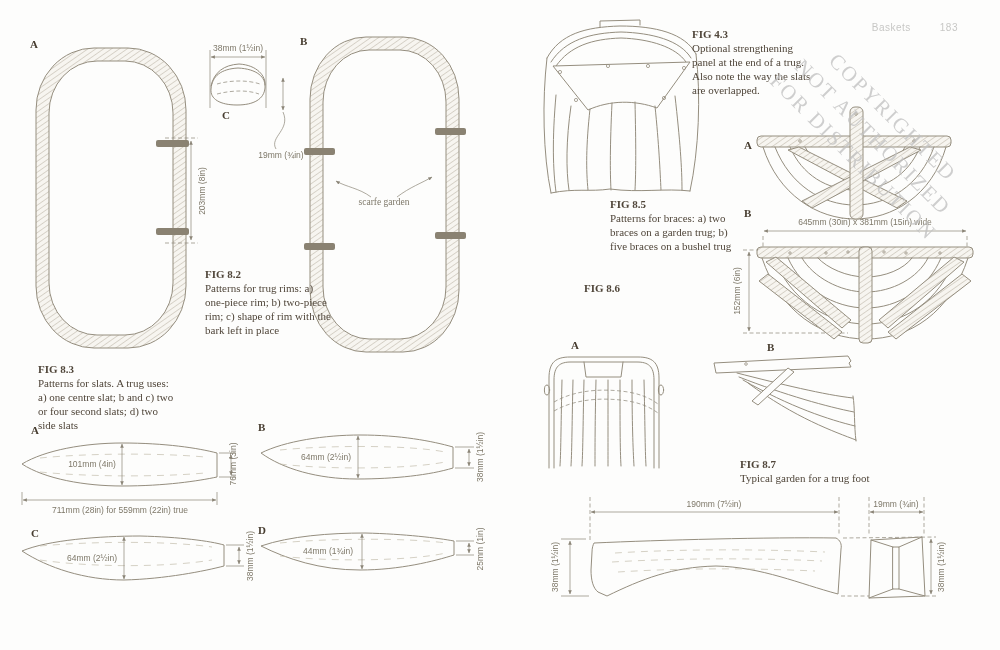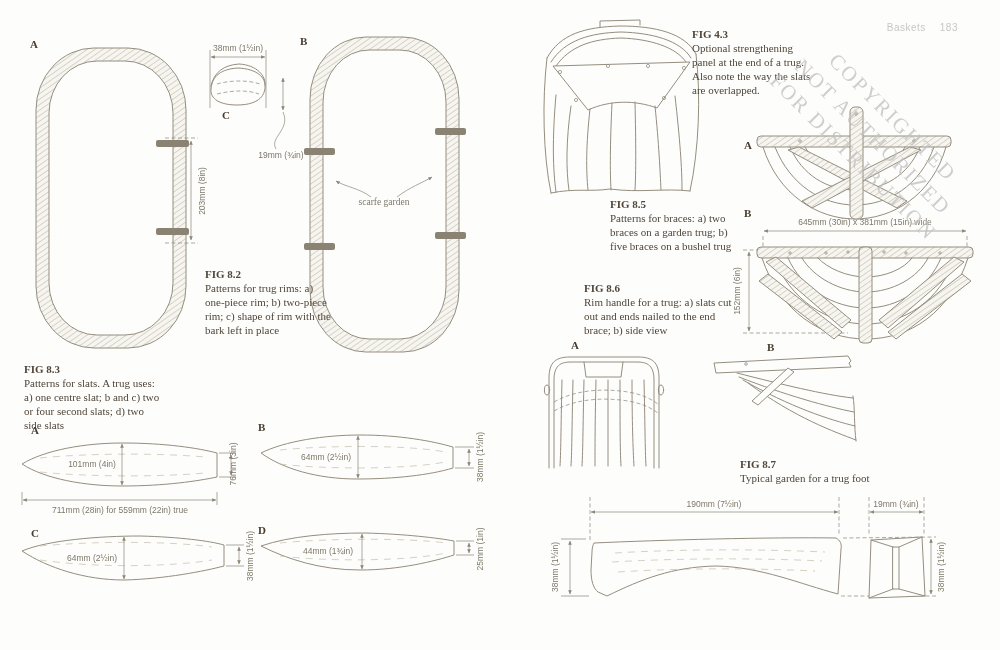--- a/index.html
+++ b/index.html
@@ -18,21 +18,21 @@
   .caption { position:absolute; color:#50463a; font-size:11px; line-height:14px; }
   .fig-title { font-weight:bold; }
   .letter { position:absolute; font-weight:bold; font-size:11px; color:#473d30; }
   .hdim, .vdim, .note { position:absolute; font-family:"Liberation Sans", sans-serif;
          font-size:8.5px; color:#7e7869; white-space:nowrap; }
   .hdim { transform:translate(-50%,-50%); }
   .vdim { transform:translate(-50%,-50%) rotate(-90deg); }
   .note { font-family:"Liberation Serif", serif; font-size:9.5px; transform:translate(-50%,-50%); }
   #hdr { position:absolute; top:22px; right:42px; font-family:"Liberation Sans", sans-serif;
          font-size:10px; color:#c7c7c5; letter-spacing:0.5px; }
-  #hdr .num { margin-left:14px; }
+  #hdr .num { margin-left:29px; }
   #wm { position:absolute; left:757px; top:95px; width:232px; text-align:center;
         transform:rotate(45deg); color:#c2c2c2; opacity:0.78; font-size:21px; line-height:28px;
         letter-spacing:2px; pointer-events:none; z-index:5; }
 </style>
 </head>
 <body>
 
 <div id="page">
 
   <svg id="art" width="1000" height="650" viewBox="0 0 1000 650">
@@ -262,21 +262,21 @@
   <div class="hdim" style="left:238px;top:48px">38mm (1½in)</div>
   <div class="hdim" style="left:281px;top:155px">19mm (¾in)</div>
   <div class="vdim" style="left:202px;top:191px">203mm (8in)</div>
   <div class="note" style="left:384px;top:202px">scarfe garden</div>
 
   <div class="caption" style="left:205px;top:267px;width:126px">
     <div class="fig-title">FIG 8.2</div>
     <div>Patterns for trug rims: a) one-piece rim; b) two-piece rim; c) shape of rim with the bark left in place</div>
   </div>
 
-  <div class="caption" style="left:24px;top:362px;width:136px">
+  <div class="caption" style="left:38px;top:362px;width:136px">
     <div class="fig-title">FIG 8.3</div>
     <div>Patterns for slats. A trug uses: a) one centre slat; b and c) two or four second slats; d) two side slats</div>
   </div>
 
   <div class="letter" style="left:31px;top:424px">A</div>
   <div class="hdim" style="left:92px;top:464px">101mm (4in)</div>
   <div class="vdim" style="left:233px;top:464px">76mm (3in)</div>
   <div class="hdim" style="left:120px;top:510px">711mm (28in) for 559mm (22in) true</div>
 
   <div class="letter" style="left:258px;top:421px">B</div>
@@ -300,21 +300,20 @@
     <div class="fig-title">FIG 8.5</div>
     <div>Patterns for braces: a) two braces on a garden trug; b) five braces on a bushel trug</div>
   </div>
   <div class="letter" style="left:744px;top:139px">A</div>
   <div class="letter" style="left:744px;top:207px">B</div>
   <div class="hdim" style="left:865px;top:222px">645mm (30in) x 381mm (15in) wide</div>
   <div class="vdim" style="left:737px;top:291px">152mm (6in)</div>
 
   <div class="caption" style="left:584px;top:281px;width:148px">
     <div class="fig-title">FIG 8.6</div>
-    <div>Rim handle for a trug: a) slats cut out and ends nailed to the end brace; b) side view</div>
   </div>
   <div class="letter" style="left:571px;top:339px">A</div>
   <div class="letter" style="left:767px;top:341px">B</div>
 
   <div class="caption" style="left:740px;top:457px;width:180px">
     <div class="fig-title">FIG 8.7</div>
     <div>Typical garden for a trug foot</div>
   </div>
   <div class="hdim" style="left:714px;top:504px">190mm (7½in)</div>
   <div class="hdim" style="left:896px;top:504px">19mm (¾in)</div>

